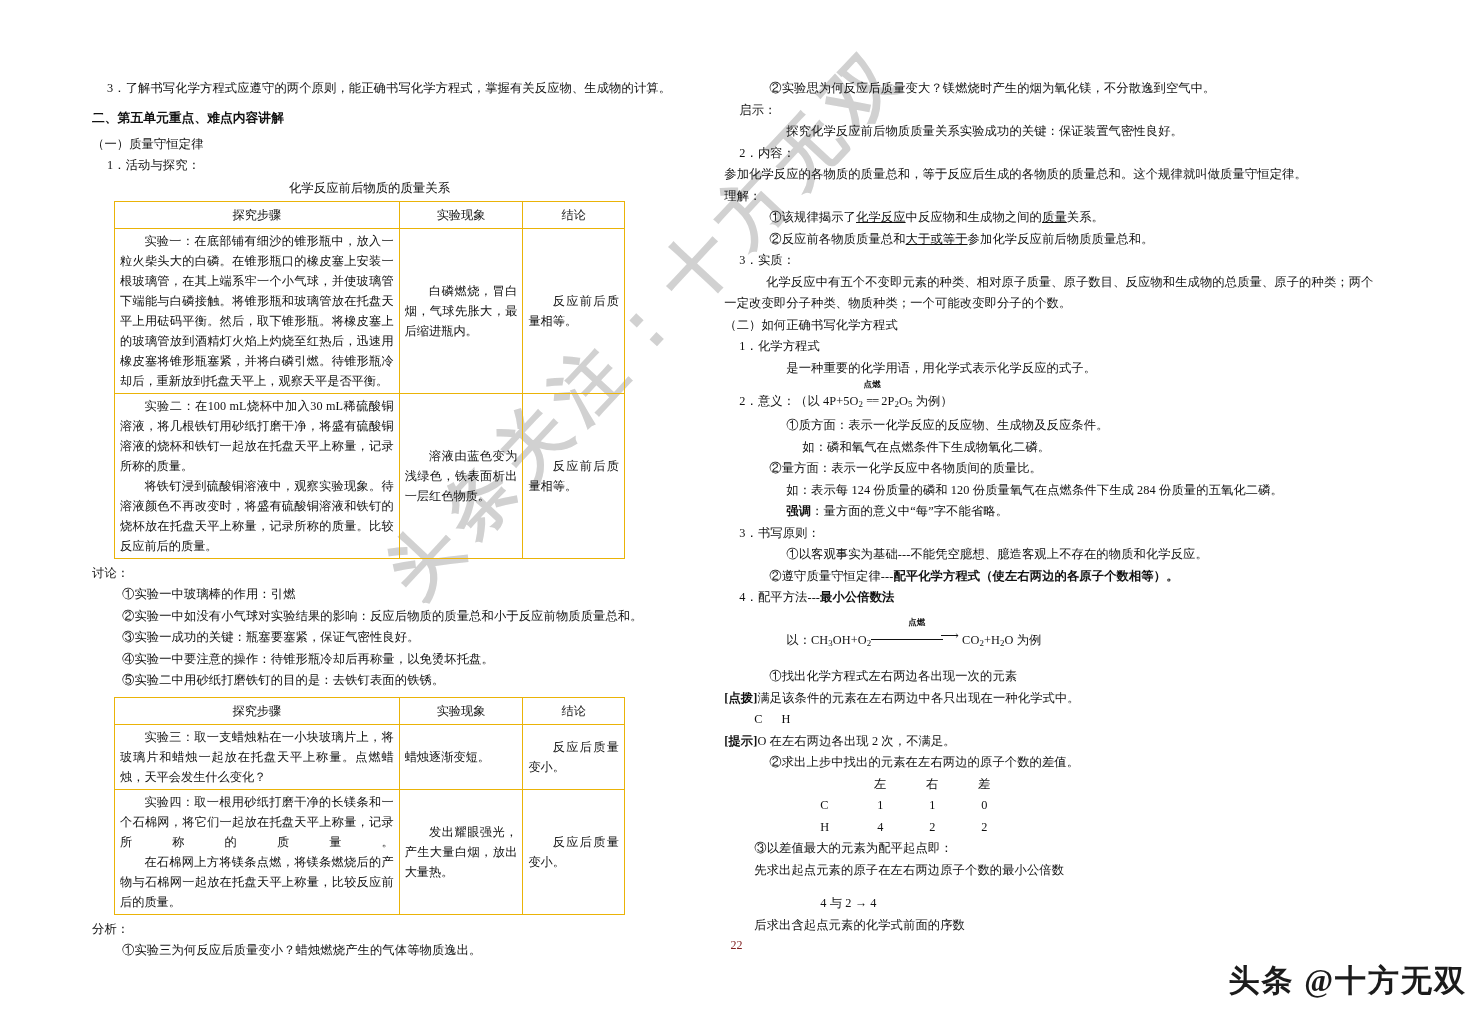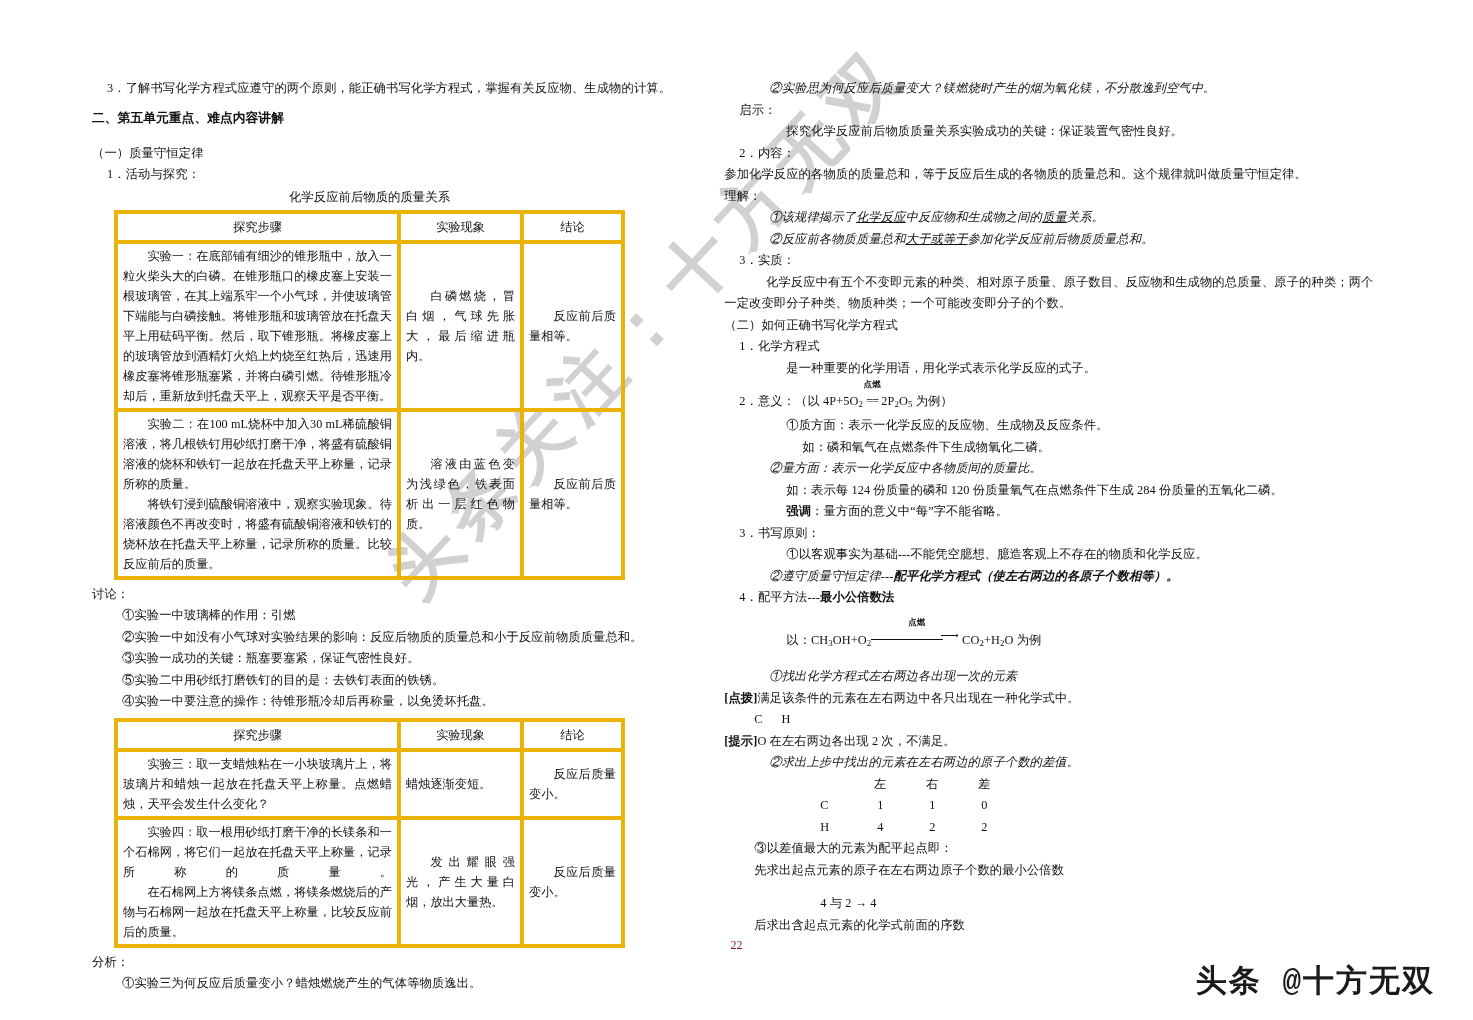--- a/index.html
+++ b/index.html
@@ -42,45 +42,45 @@
     white-space: nowrap;
   }
   .wrapline {
     font-size: 12.3px;
     line-height: 21.5px;
     letter-spacing: 0.1px;
   }
   .ind0 { padding-left: 0px; }
   .ind1 { padding-left: 15px; }
   .ind2 { padding-left: 30px; }
-  .ind3 { padding-left: 45px; font-style: italic; }
+  .ind3 { padding-left: 45px; }
   .ind4 { padding-left: 62px; }
   .ind5 { padding-left: 78px; }
   .ind6 { padding-left: 96px; margin-top: 12px; }
   .bold { font-weight: bold; }
   .uline { text-decoration: underline; }
 
   .sec-head {
     font-weight: bold;
     font-size: 12.8px;
     line-height: 24px;
     margin-top: 6px;
-    margin-bottom: 13px;
+    margin-bottom: 4px;
   }
 
   
   table.exp {
     border-collapse: collapse;
     width: 511px;
     margin-left: 22px;
     margin-top: 2px;
     table-layout: fixed;
   }
   table.exp td, table.exp th {
-    border: 4px solid #eab308;
+    border: 1px solid #eab308;
     font-size: 12.2px;
     line-height: 20px;
     font-weight: normal;
     vertical-align: middle;
     padding: 2px 5px;
   }
   table.exp th {
     text-align: center;
     padding: 3px 4px;
   }
@@ -177,27 +177,27 @@
     font-weight: bold;
     letter-spacing: 10px;
     transform: rotate(-47deg);
     transform-origin: center center;
     white-space: nowrap;
     opacity: 0.85;
     font-family: "Liberation Sans", sans-serif;
   }
   .wm-brand {
     position: absolute;
-    right: 38px;
+    right: 6px;
     bottom: 18px;
     font-size: 31px;
     font-weight: bold;
     color: #1b1b1b;
     letter-spacing: 2px;
-    font-family: Liberation Mono, monospace;
+    font-family: Liberation Serif, serif;
     white-space: nowrap;
   }
 </style>
 </head>
 <body>
 
 <div id="page">
 
   <div class="wm-diag">头条关注：十方无双</div>
 
@@ -252,22 +252,22 @@
               <p>反应前后质量相等。</p>
             </td>
           </tr>
         </tbody>
       </table>
 
       <div class="line ind0" style="margin-top:4px">讨论：</div>
       <div class="line ind2">①实验一中玻璃棒的作用：引燃</div>
       <div class="line ind2">②实验一中如没有小气球对实验结果的影响：反应后物质的质量总和小于反应前物质质量总和。</div>
       <div class="line ind2">③实验一成功的关键：瓶塞要塞紧，保证气密性良好。</div>
+      <div class="line ind2">④实验一中要注意的操作：待锥形瓶冷却后再称量，以免烫坏托盘。</div>
       <div class="line ind2">⑤实验二中用砂纸打磨铁钉的目的是：去铁钉表面的铁锈。</div>
-      <div class="line ind2">④实验一中要注意的操作：待锥形瓶冷却后再称量，以免烫坏托盘。</div>
 
       <table class="exp" style="margin-top:5px">
         <colgroup>
           <col class="c-step">
             <col class="c-phen">
             <col class="c-conc">
         </colgroup>
         <thead>
           <tr>
             <th>探究步骤</th>

